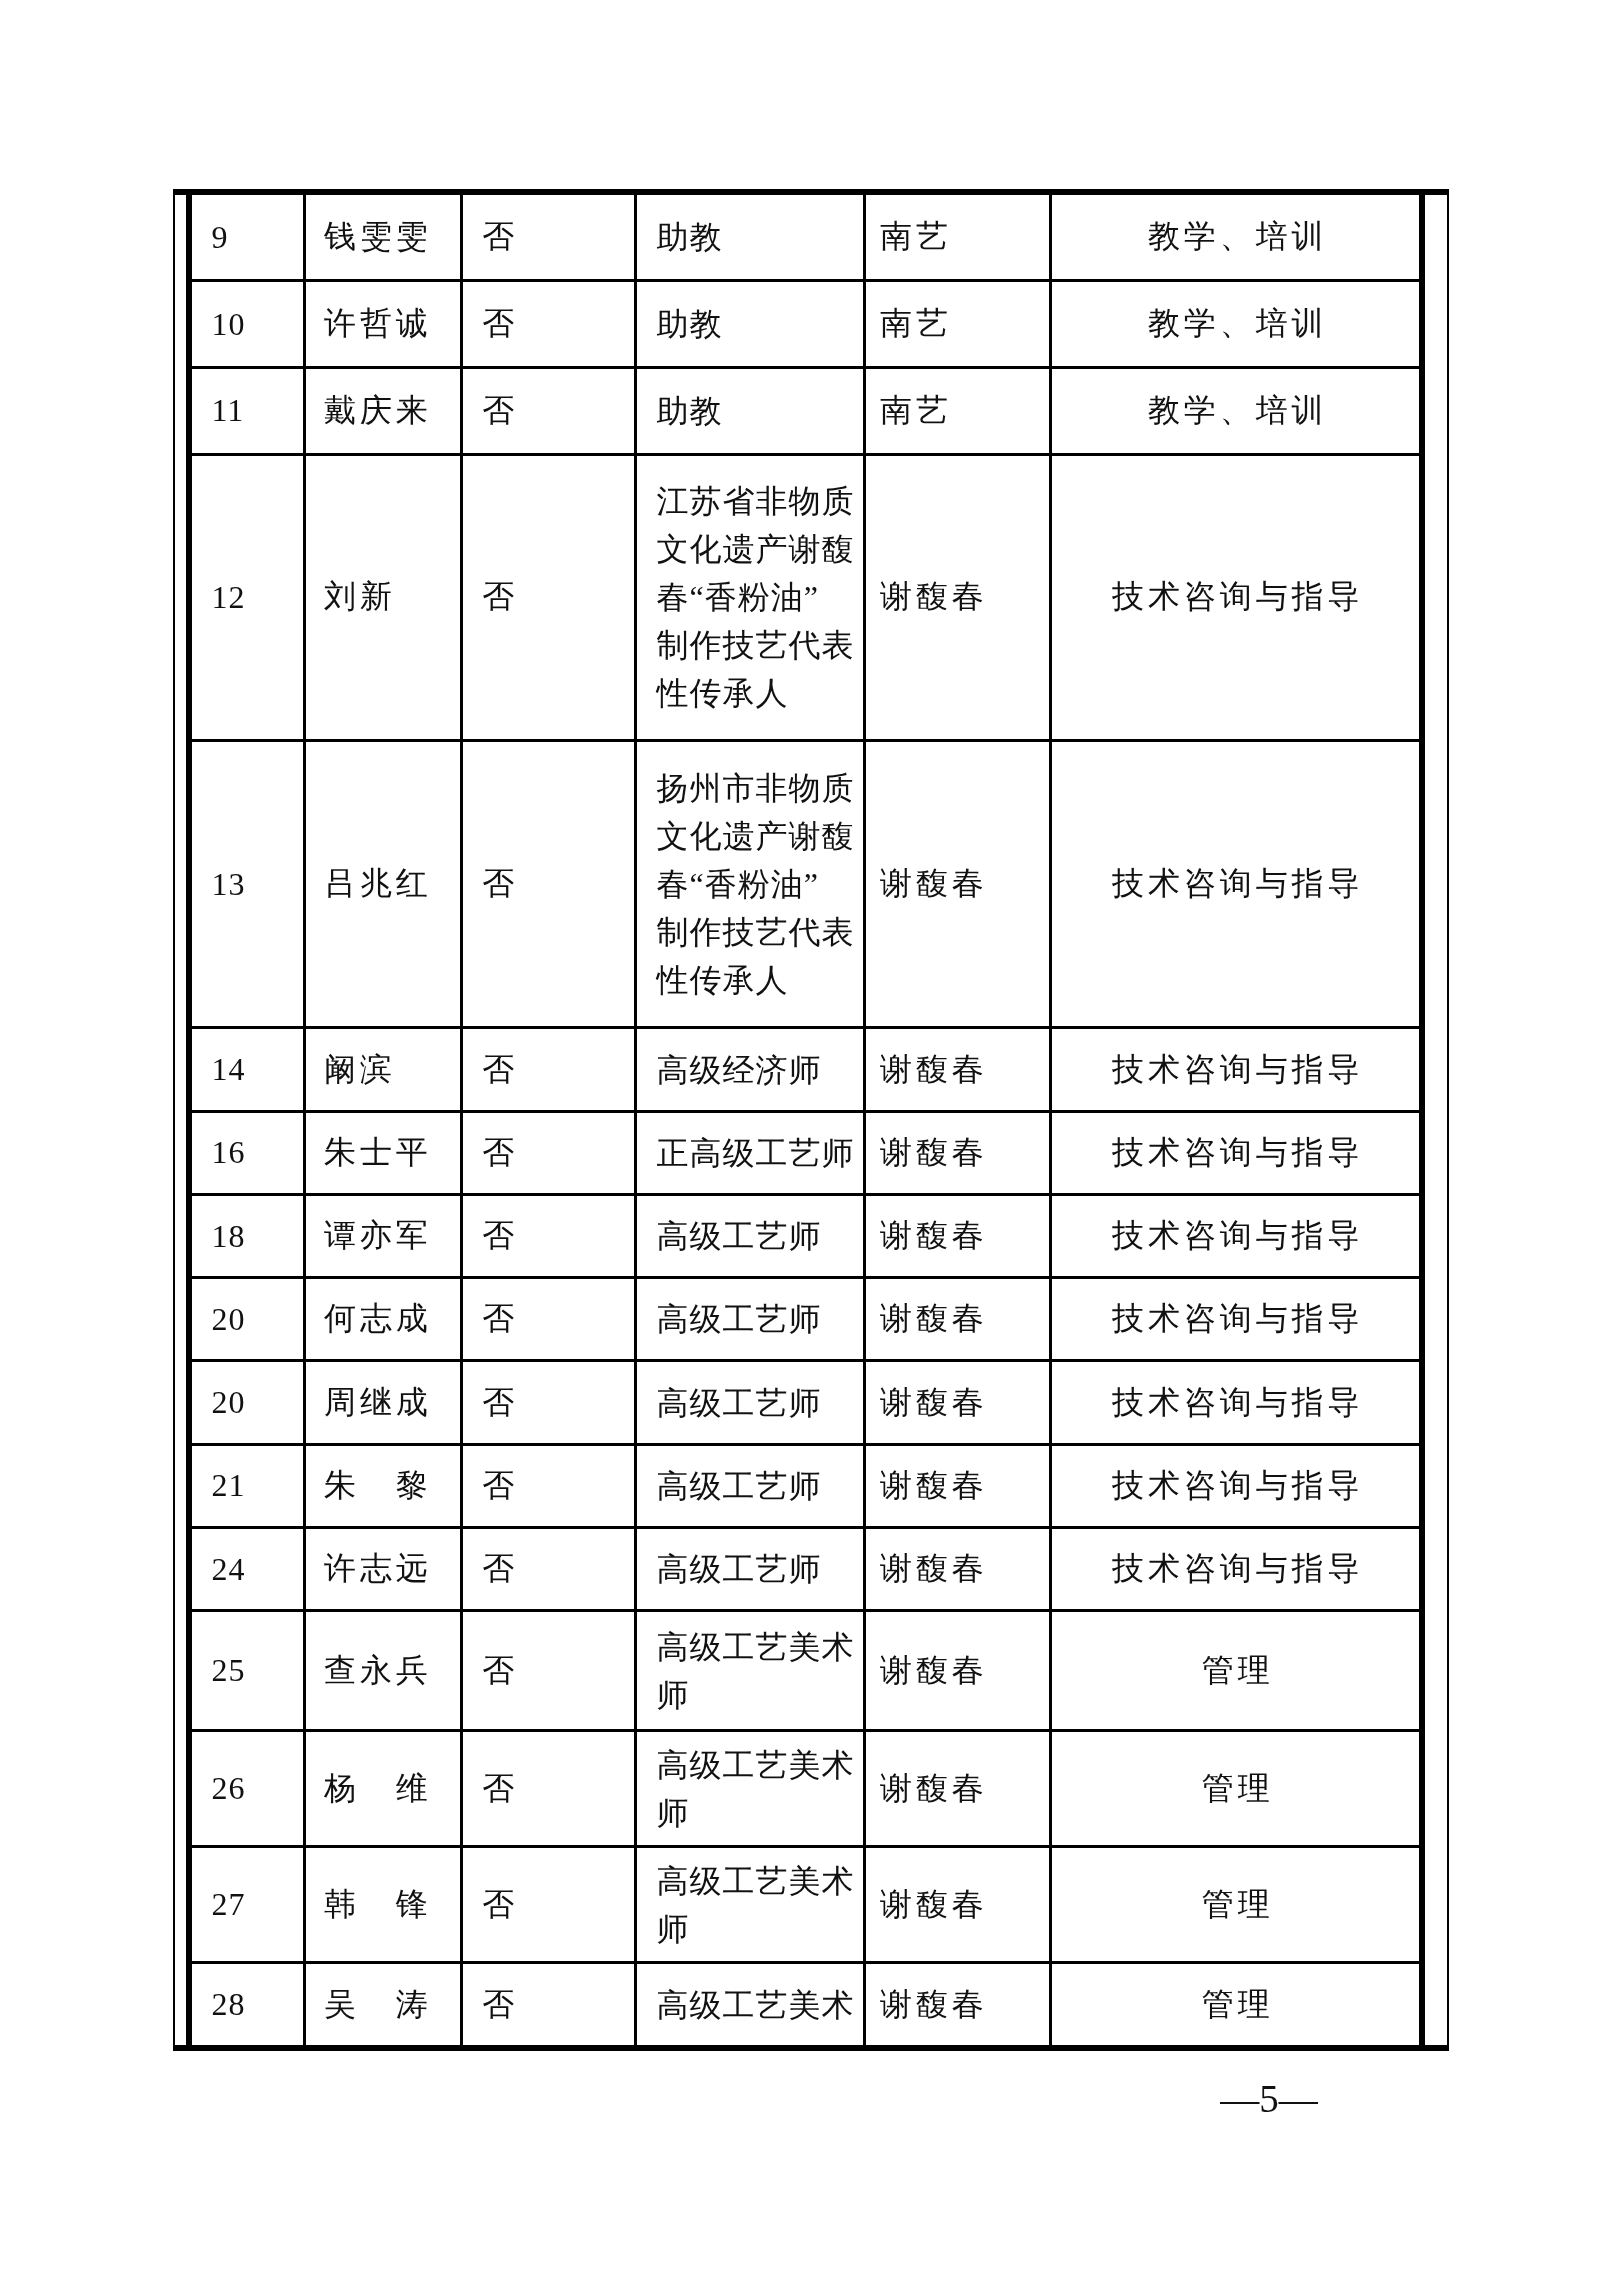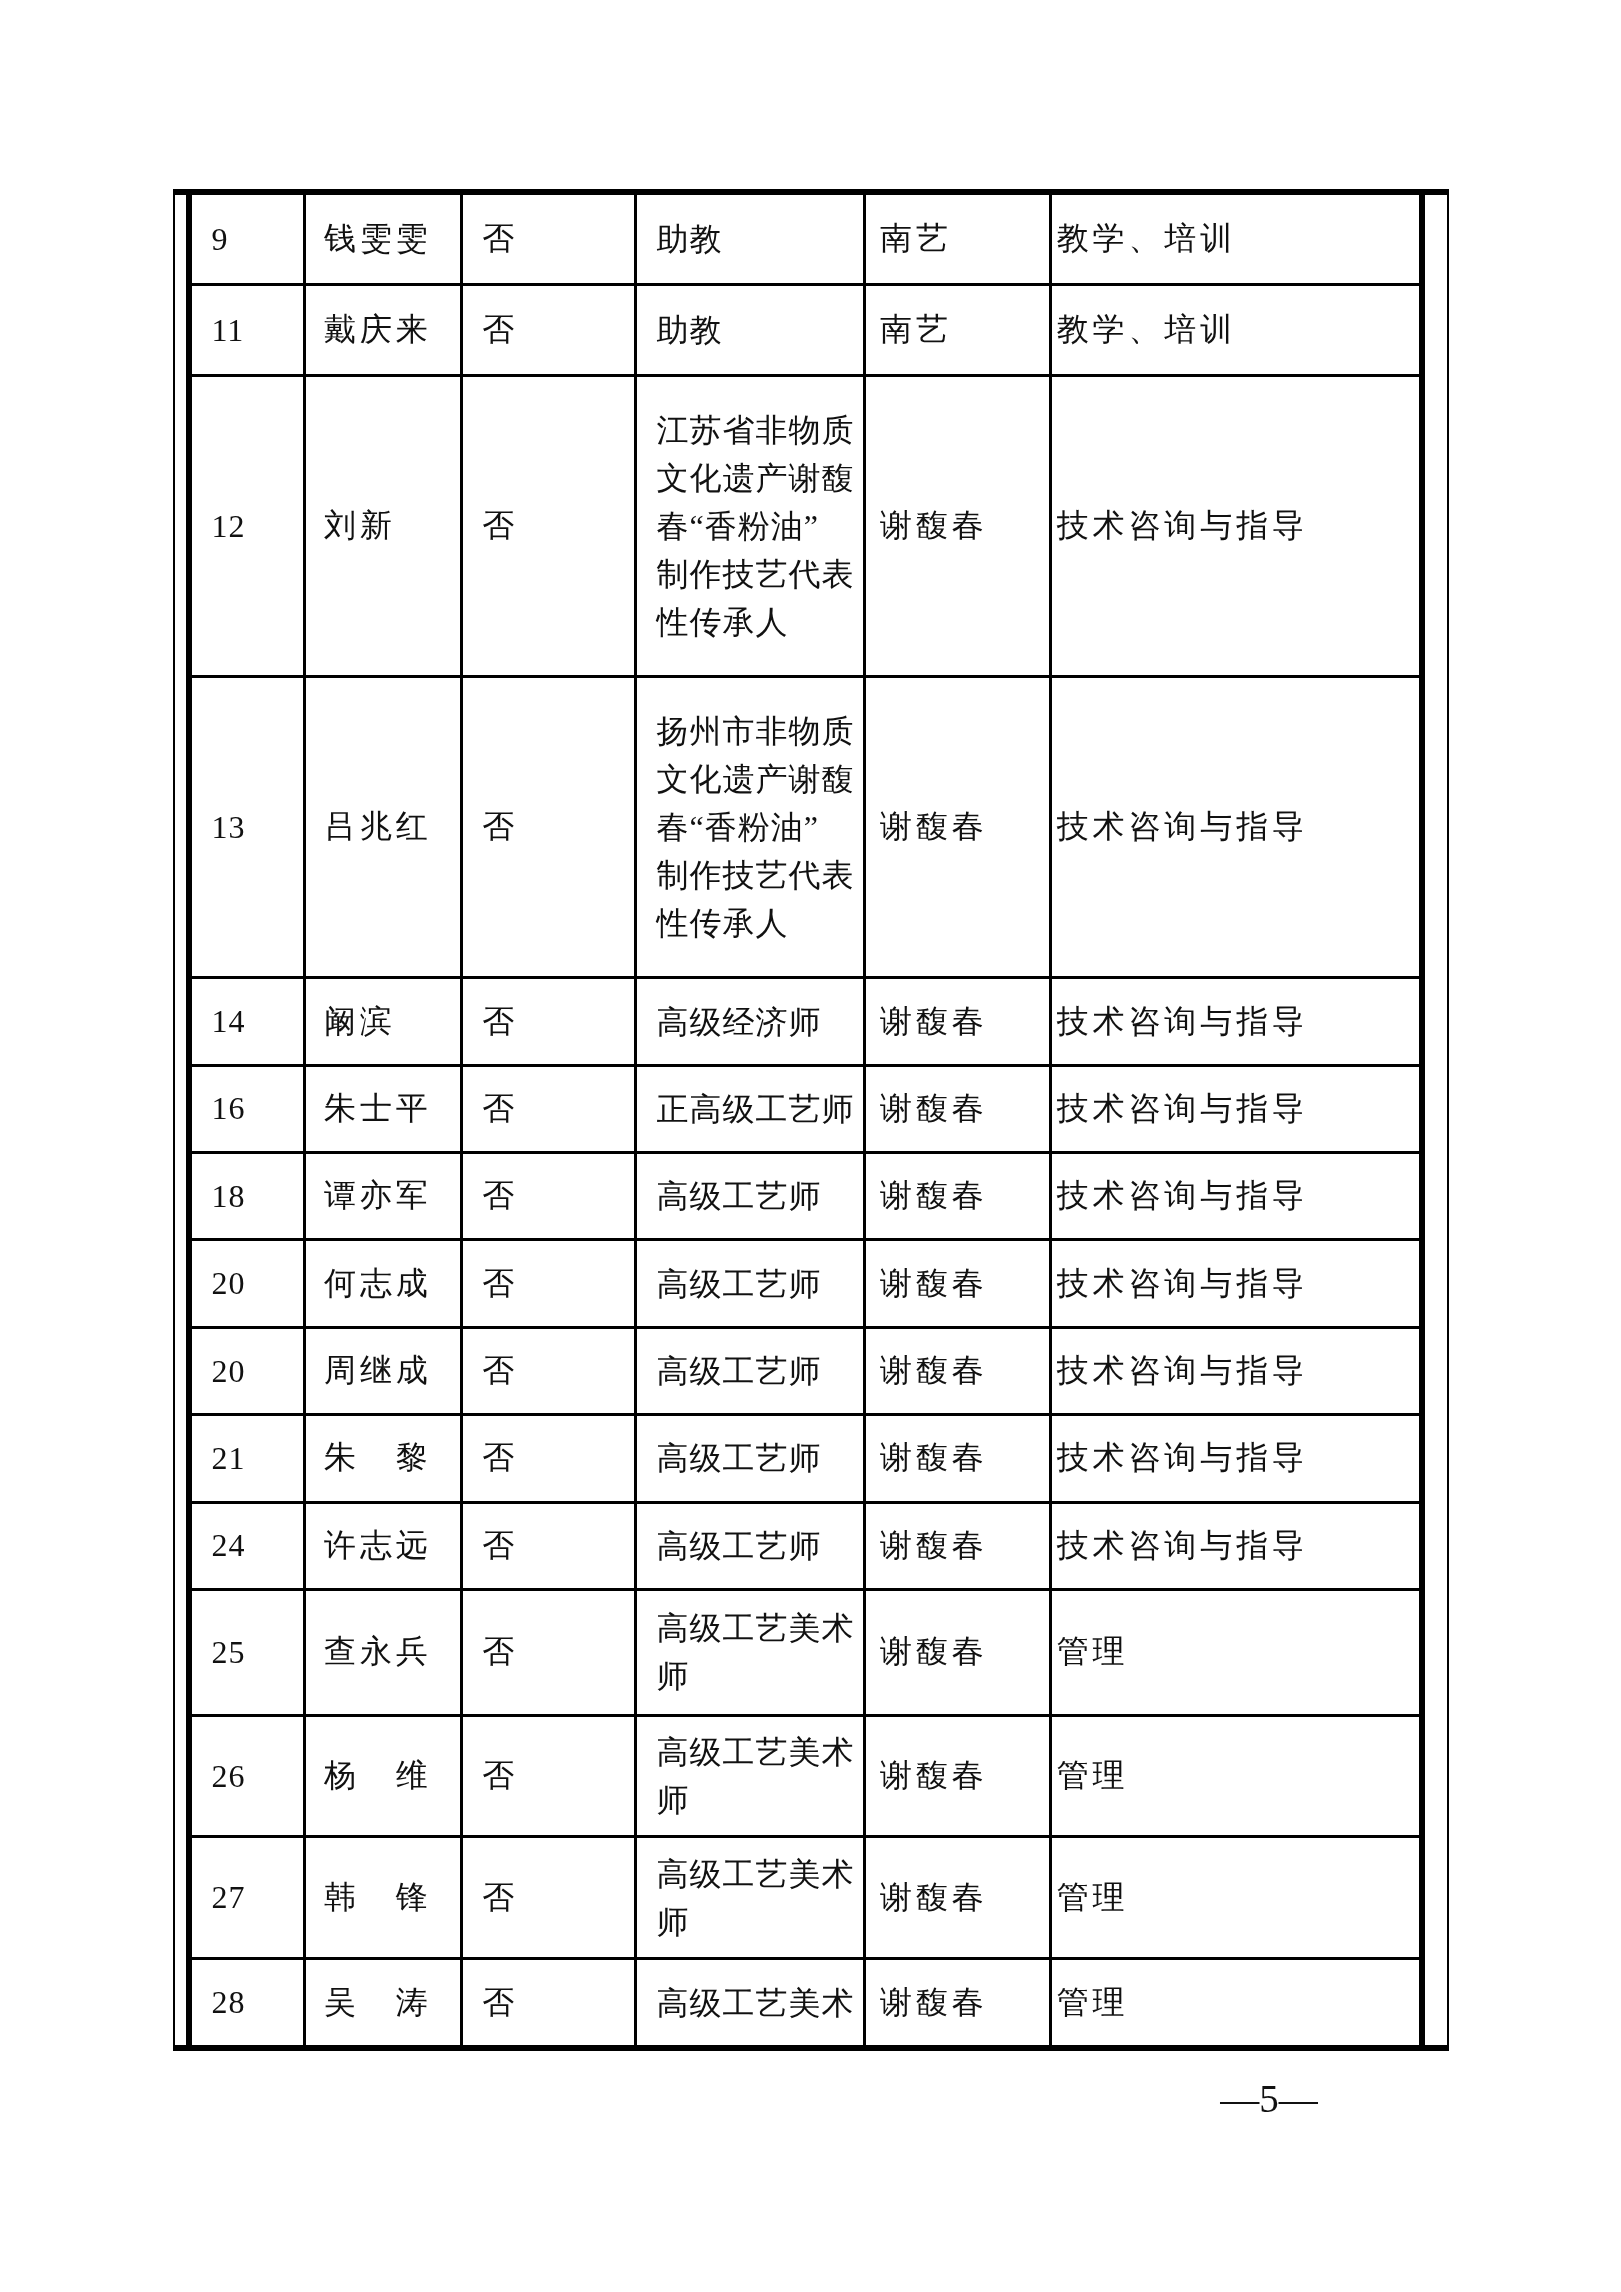--- a/index.html
+++ b/index.html
@@ -53,21 +53,21 @@
   }
   td:last-child { border-right: none; }
   tr:last-child td { border-bottom: none; }
 
   td.c-no       { padding-left: 19.6px; letter-spacing: 1px; }
   td.c-name     { padding-left: 17.6px; }
   td.c-fulltime { padding-left: 19.6px; }
   td.c-title    { padding-left: 19.6px; padding-right: 3.9px; letter-spacing: 1px;
                   line-height: 48px; white-space: pre-line; }
   td.c-org      { padding-left: 13.7px; }
-  td.c-duty     { padding-left: 5px; }
+  td.c-duty     { padding-left: 5px; text-align: center; }
 
   .page-num {
     position: absolute;
     left: 1210px;
     top: 2076px;
     width: 118px;
     text-align: center;
     font-size: 39px;
     letter-spacing: 0;
     color: #111;
@@ -92,20 +92,28 @@
         <tbody>
             <tr style="height: 73px;">
               <td class="c-no">9</td>
               <td class="c-name">钱雯雯</td>
               <td class="c-fulltime">否</td>
               <td class="c-title">助教</td>
               <td class="c-org">南艺</td>
               <td class="c-duty">教学、培训</td>
             </tr>
             <tr style="height: 74px;">
+              <td class="c-no">10</td>
+              <td class="c-name">许哲诚</td>
+              <td class="c-fulltime">否</td>
+              <td class="c-title">助教</td>
+              <td class="c-org">南艺</td>
+              <td class="c-duty">教学、培训</td>
+            </tr>
+            <tr style="height: 74px;">
               <td class="c-no">11</td>
               <td class="c-name">戴庆来</td>
               <td class="c-fulltime">否</td>
               <td class="c-title">助教</td>
               <td class="c-org">南艺</td>
               <td class="c-duty">教学、培训</td>
             </tr>
             <tr style="height: 244px;">
               <td class="c-no">12</td>
               <td class="c-name">刘新</td>

